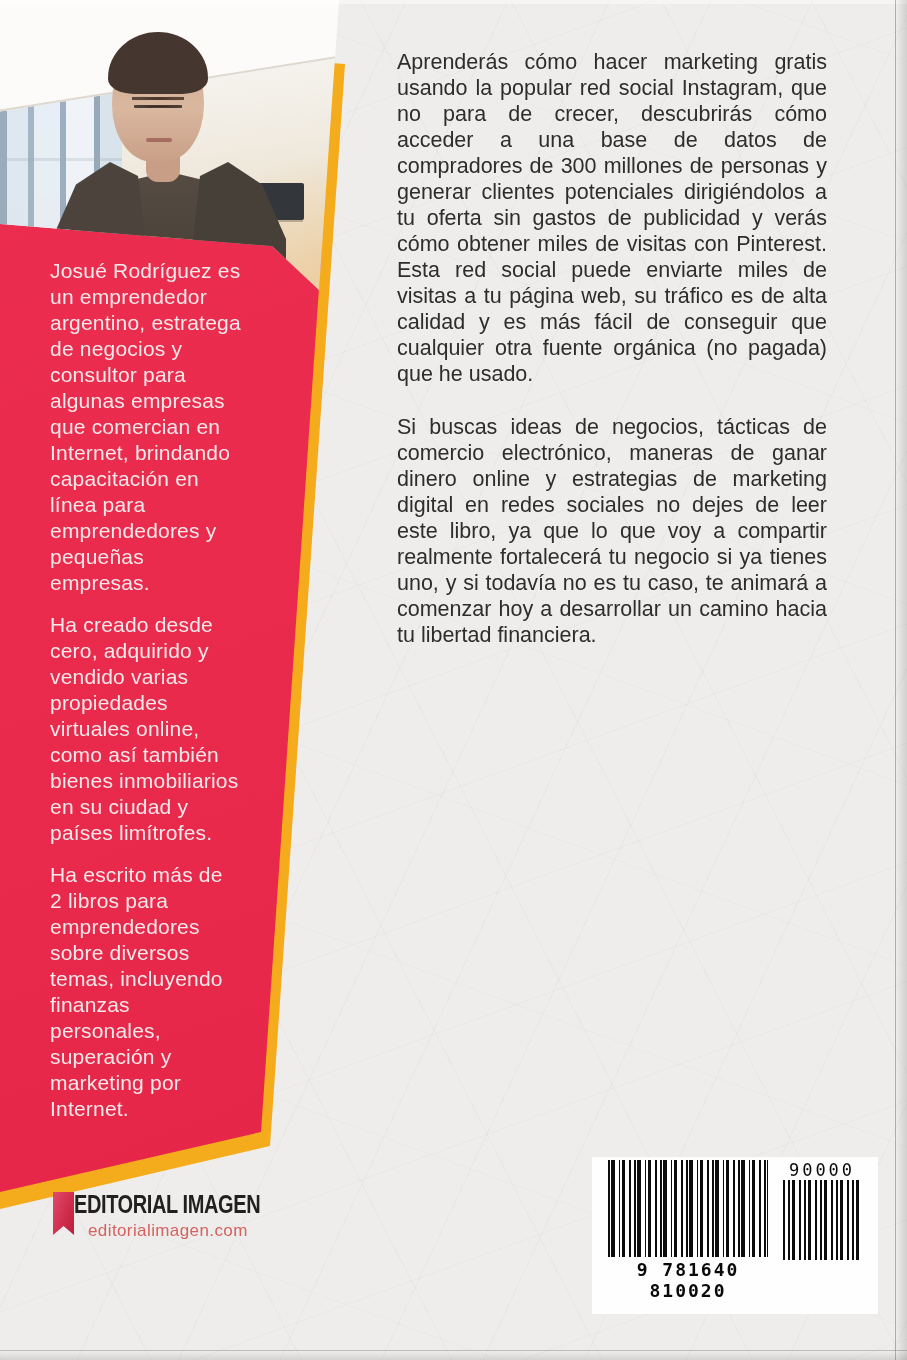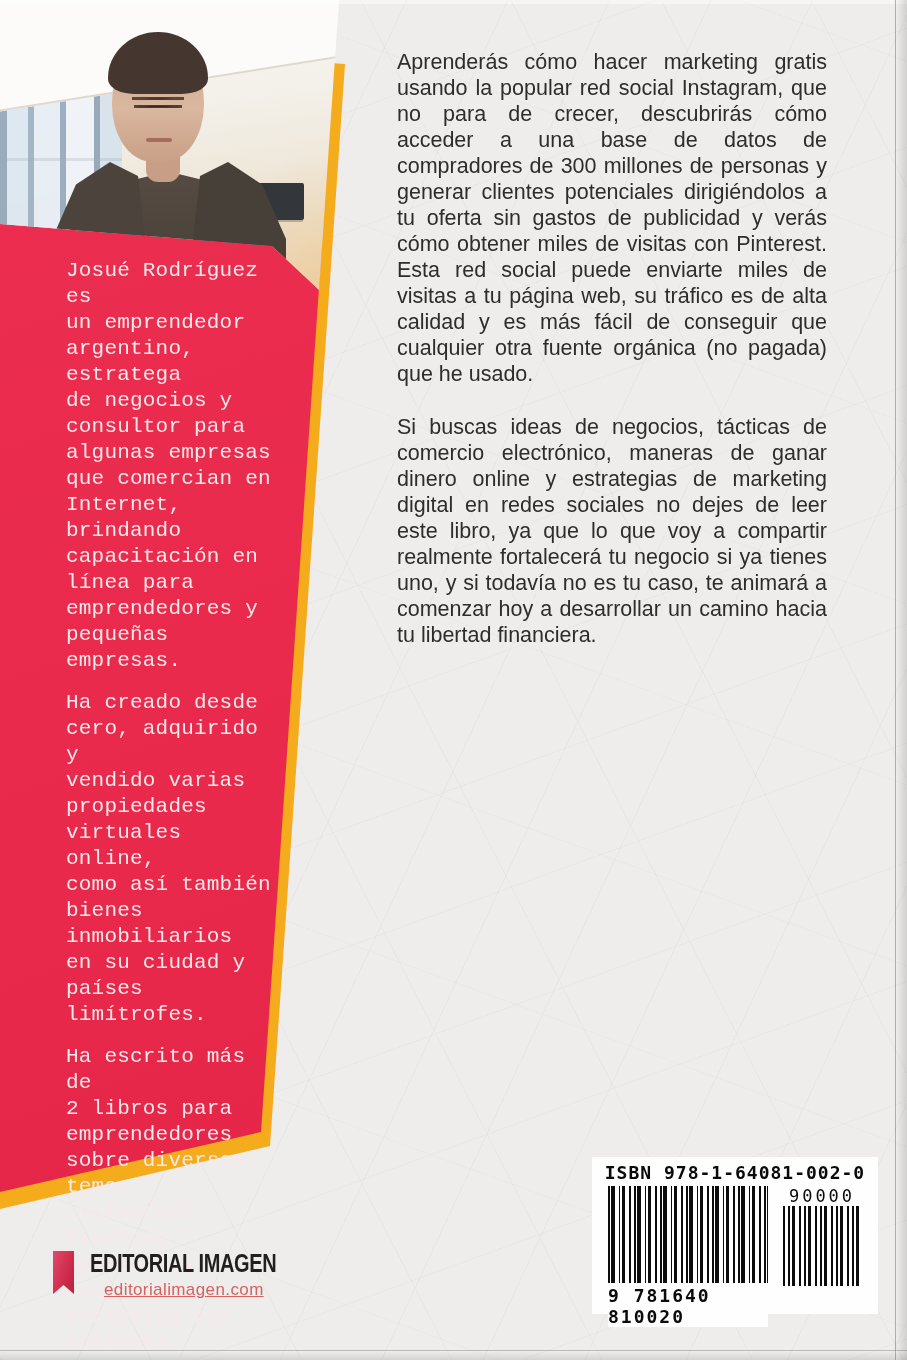--- a/index.html
+++ b/index.html
@@ -73,21 +73,21 @@
       radial-gradient(ellipse at 22% 50%, rgba(40,30,25,.8) 0 30%, transparent 55%),
       radial-gradient(ellipse at 78% 50%, rgba(40,30,25,.8) 0 30%, transparent 55%); }
   .person-mouth { position:absolute; left:146px; top:138px; width:26px; height:4px;
     background:rgba(150,90,80,.75); border-radius:2px; }
 
   
   .bio {
     position:absolute; left:50px; top:258px; width:225px;
     color:#f7e9ea; font-size:21px; line-height:26px; letter-spacing:.2px;
   }
-  .bio p { margin:0 0 16px 16px; white-space:pre-line;font-family:Liberation Mono, monospace; }
+  .bio p { margin:0 0 16px 0; white-space:pre-line; }
 
   
   .synopsis {
     position:absolute; left:397px; top:49px; width:430px;
     color:#2e2d2b; font-size:21.5px; line-height:26px; text-align:justify;
   }
   .synopsis p { margin:0 0 27px 0; }
 
   
   .barcode-box {
@@ -100,45 +100,45 @@
     letter-spacing:1px; color:#0a0a0a;
   }
   .bars-row { display:flex; gap:15px; padding:3px 10px 0 16px; }
   .main-code { width:160px; }
   .bars-main { height:97px;
     background:repeating-linear-gradient(90deg,
       #0c0c0c 0 2px, #fff 2px 3px, #0c0c0c 3px 7px, #fff 7px 11px,
       #0c0c0c 11px 12px, #fff 12px 14px, #0c0c0c 14px 17px, #fff 17px 21px,
       #0c0c0c 21px 23px, #fff 23px 26px); }
   .ean-digits {
-    padding-top:2px; background:#fefefe;
+    padding-top:2px; text-align:center; background:#fefefe;
     font-family:"DejaVu Sans Mono", monospace; font-size:18px; font-weight:bold;
     letter-spacing:2px; color:#0a0a0a;
   }
   .addon-code { width:78px; }
   .addon-num {
     height:20px; text-align:center;
     font-family:"DejaVu Sans Mono", monospace; font-size:17px; font-weight:normal;
     letter-spacing:3px; color:#0a0a0a;
   }
   .bars-addon { height:80px;
     background:repeating-linear-gradient(90deg,
       #0c0c0c 0 2px, #fff 2px 5px, #0c0c0c 5px 7px, #fff 7px 9px,
       #0c0c0c 9px 12px, #fff 12px 16px); }
 
   
-  .publisher { position:absolute; left:53px; top:1249px; display:flex; gap:16px; align-items:flex-start; }
+  .publisher { position:absolute; left:53px; top:1190px; display:flex; gap:0; align-items:flex-start; }
   .bookmark-icon { width:21px; height:43px; margin-top:2px;
     background:linear-gradient(110deg,#e04a6b 0%, #cf2b4a 60%, #b82040 100%);
     clip-path:polygon(0 0, 100% 0, 100% 100%, 50% 79%, 0 100%); }
   .pub-name {
     font-size:25px; font-weight:bold; color:#221f1f; letter-spacing:-0.5px;
     transform:scaleX(.8); transform-origin:left center; white-space:nowrap;
   }
-  .pub-site { font-size:17px; color:#d4625f; letter-spacing:.4px; margin:2px 0 0 14px;text-decoration:underline; }
+  .pub-site { font-size:17px; color:#d4625f; letter-spacing:.4px; margin:2px 0 0 14px; }
 
   
   .edge-right { position:absolute; top:0; right:0; width:11px; height:100%;
     background:linear-gradient(90deg, rgba(0,0,0,0) 0%, rgba(60,55,50,.07) 40%, rgba(60,55,50,.16) 100%);
     border-left:1px solid rgba(110,105,100,.35); }
   .edge-bottom { position:absolute; left:0; bottom:0; width:100%; height:9px;
     background:linear-gradient(180deg, rgba(0,0,0,0), rgba(60,55,50,.14));
     border-top:1px solid rgba(110,105,100,.25); }
   .edge-top { position:absolute; left:0; top:0; width:100%; height:4px;
     background:rgba(255,255,255,.45); }
@@ -203,21 +203,20 @@
 marketing por
 Internet.</p>
 </div>
 
 <div class="synopsis">
   <p>Aprenderás cómo hacer marketing gratis usando la popular red social Instagram, que no para de crecer, descubrirás cómo acceder a una base de datos de compradores de 300 millones de personas y generar clientes potenciales dirigiéndolos a tu oferta sin gastos de publicidad y verás cómo obtener miles de visitas con Pinterest. Esta red social puede enviarte miles de visitas a tu página web, su tráfico es de alta calidad y es más fácil de conseguir que cualquier otra fuente orgánica (no pagada) que he usado.</p>
   <p>Si buscas ideas de negocios, tácticas de comercio electrónico, maneras de ganar dinero online y estrategias de marketing digital en redes sociales no dejes de leer este libro, ya que lo que voy a compartir realmente fortalecerá tu negocio si ya tienes uno, y si todavía no es tu caso, te animará a comenzar hoy a desarrollar un camino hacia tu libertad financiera.</p>
 </div>
 
 <div class="barcode-box">
-  <div class="isbn-line">ISBN 978-1-64081-002-0</div>
   <div class="bars-row">
     <div class="main-code">
       <div class="bars-main"></div>
       <div class="ean-digits">9 781640 810020</div>
     </div>
     <div class="addon-code">
       <div class="addon-num">90000</div>
       <div class="bars-addon"></div>
     </div>
   </div>

